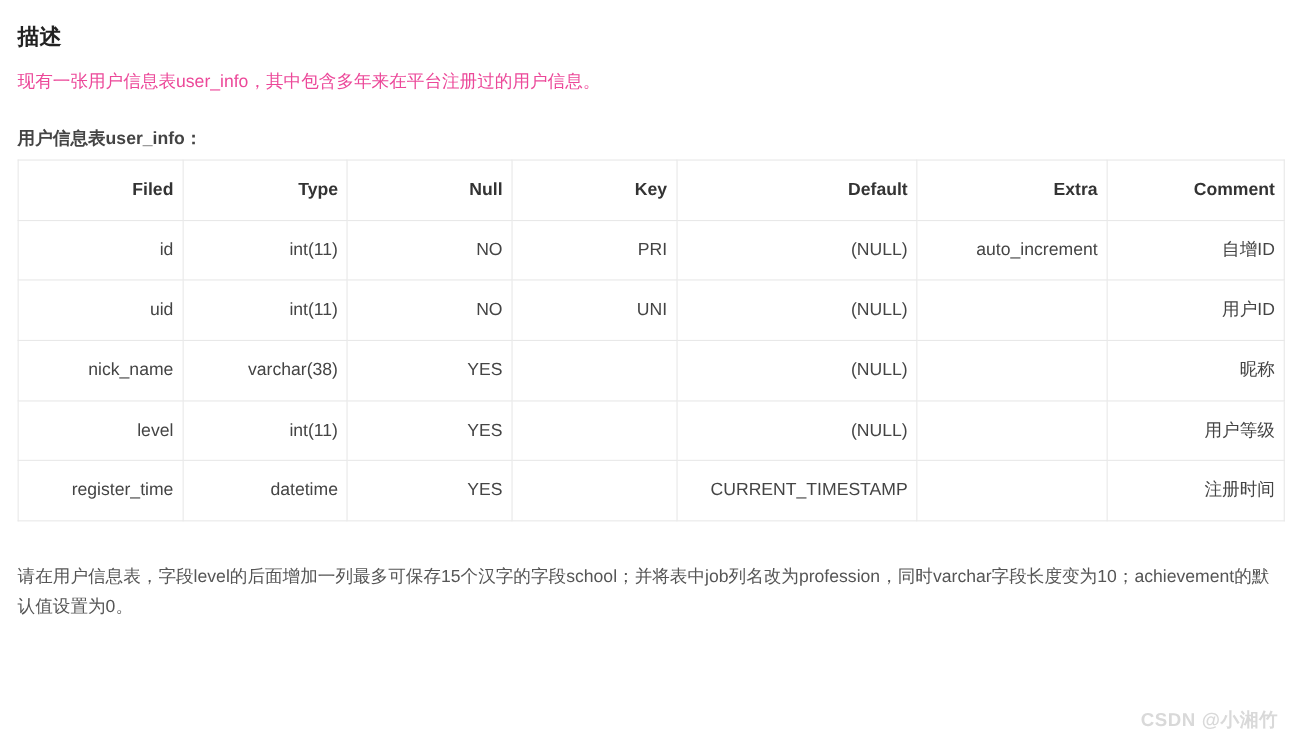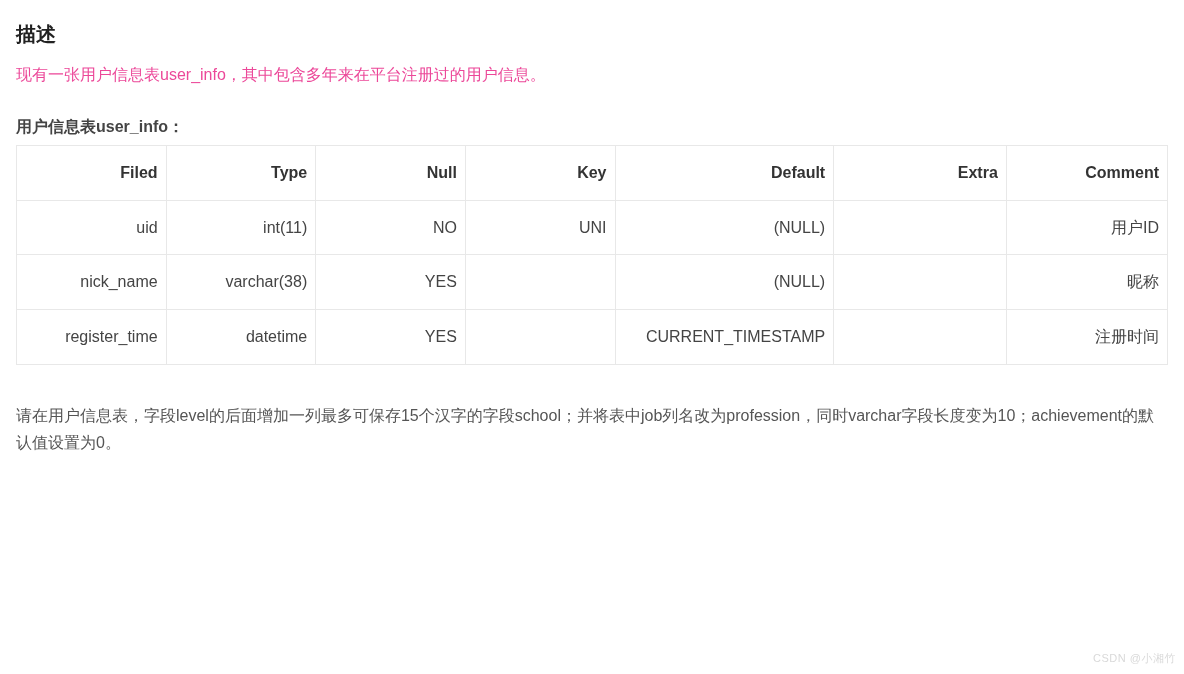--- a/index.html
+++ b/index.html
@@ -57,26 +57,27 @@
   table.info col.c6 { width: 15%; }
   table.info col.c7 { width: 14%; }
   p.task {
     font-size: 16px;
     color: #555;
     line-height: 1.7;
     margin-top: 37px;
   }
   .watermark {
     position: absolute;
-    right: 8px;
+    right: 22px;
     bottom: 6px;
-    font-size: 11px;
+    font-size: 17px;
     color: #d9d9d9;
     letter-spacing: 0.5px;
     pointer-events: none;
+    font-weight: bold;
   }
 </style>
 </head>
 <body>
 
 <h3 class="section">描述</h3>
 
 <p class="desc">现有一张用户信息表user_info，其中包含多年来在平台注册过的用户信息。</p>
 
 <p class="subhead">用户信息表user_info：</p>
@@ -97,38 +98,56 @@
       <th>Type</th>
       <th>Null</th>
       <th>Key</th>
       <th>Default</th>
       <th>Extra</th>
       <th>Comment</th>
     </tr>
   </thead>
   <tbody>
     <tr>
+      <td>id</td>
+      <td>int(11)</td>
+      <td>NO</td>
+      <td>PRI</td>
+      <td>(NULL)</td>
+      <td>auto_increment</td>
+      <td>自增ID</td>
+    </tr>
+    <tr>
       <td>uid</td>
       <td>int(11)</td>
       <td>NO</td>
       <td>UNI</td>
       <td>(NULL)</td>
       <td></td>
       <td>用户ID</td>
     </tr>
     <tr>
       <td>nick_name</td>
       <td>varchar(38)</td>
       <td>YES</td>
       <td></td>
       <td>(NULL)</td>
       <td></td>
       <td>昵称</td>
     </tr>
     <tr>
+      <td>level</td>
+      <td>int(11)</td>
+      <td>YES</td>
+      <td></td>
+      <td>(NULL)</td>
+      <td></td>
+      <td>用户等级</td>
+    </tr>
+    <tr>
       <td>register_time</td>
       <td>datetime</td>
       <td>YES</td>
       <td></td>
       <td>CURRENT_TIMESTAMP</td>
       <td></td>
       <td>注册时间</td>
     </tr>
   </tbody>
 </table>

